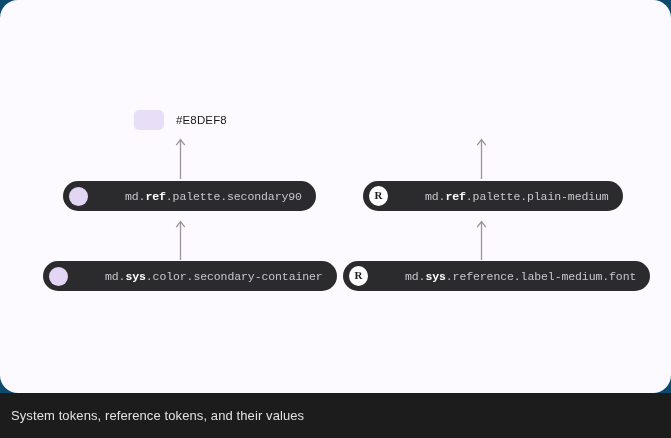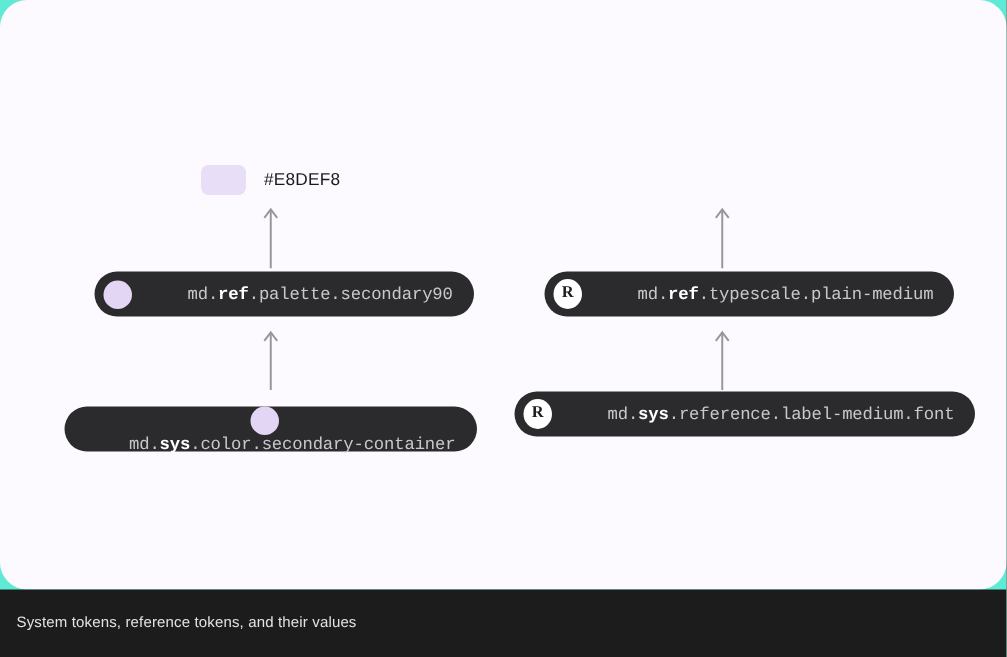--- a/index.html
+++ b/index.html
@@ -10,21 +10,21 @@
     width: 671px;
     height: 438px;
     background: #1c1c1c;
     font-family: "Liberation Sans", sans-serif;
     overflow: hidden;
   }
   #root {
     position: relative;
     width: 671px;
     height: 438px;
-    background: #5eead4;
+    background: #0c4a6e;
   }
 
   
   .card {
     position: absolute;
     left: 0;
     top: 0;
     width: 671px;
     height: 393px;
     background: #fdfaff;
@@ -102,21 +102,21 @@
     letter-spacing: -0.1px;
     padding-left: 28px;
   }
   .chip-label b {
     color: #ffffff;
     font-weight: 700;
   }
 
   
   .chip.ref-left  { left: 63px;  top: 181px; }
-  .chip.sys-left  { left: 43px;  top: 271px; flex-direction: column; }
+  .chip.sys-left  { left: 43px;  top: 261px; }
   .chip.ref-right { left: 363px; top: 181px; }
   .chip.sys-right { left: 343px; top: 261px; }
 
   
   .value-row.left-value  { left: 134px; top: 109px; }
   .value-row.right-value { left: 440px; top: 110px; }
 
   
   .arrow.a-left-top    { left: 174px; top: 137px; height: 42px; }
   .arrow.a-left-bottom { left: 174px; top: 219px; height: 41px; }
@@ -130,21 +130,21 @@
     bottom: 0;
     width: 671px;
     height: 45px;
     background: #1c1c1c;
     display: flex;
     align-items: center;
   }
   .caption-text {
     margin-left: 11px;
     font-family: "Liberation Sans", sans-serif;
-    font-size: 10px;
+    font-size: 13px;
     color: #e3e1e4;
     letter-spacing: 0.1px;
   }
 </style>
 </head>
 <body>
 
 <div id="root">
 
   <div class="card">
@@ -181,21 +181,21 @@
 
     <div class="arrow a-right-top">
       <svg width="13" height="42" viewBox="0 0 13 42" aria-hidden="true">
         <line x1="6.5" y1="42" x2="6.5" y2="3" stroke="#9A9499" stroke-width="1.3"></line>
         <polyline points="2.2,8.2 6.5,2.6 10.8,8.2" fill="none" stroke="#9A9499" stroke-width="1.3"></polyline>
       </svg>
     </div>
 
     <div class="chip ref-right">
       <span class="chip-icon font-dot">R</span>
-      <span class="chip-label"><span>md.</span><b>ref</b><span>.typescale.plain-medium</span></span>
+      <span class="chip-label"><span>md.</span><b>ref</b><span>.palette.plain-medium</span></span>
     </div>
 
     <div class="arrow a-right-bottom">
       <svg width="13" height="41" viewBox="0 0 13 41" aria-hidden="true">
         <line x1="6.5" y1="41" x2="6.5" y2="3" stroke="#9A9499" stroke-width="1.3"></line>
         <polyline points="2.2,8.2 6.5,2.6 10.8,8.2" fill="none" stroke="#9A9499" stroke-width="1.3"></polyline>
       </svg>
     </div>
 
     <div class="chip sys-right">

